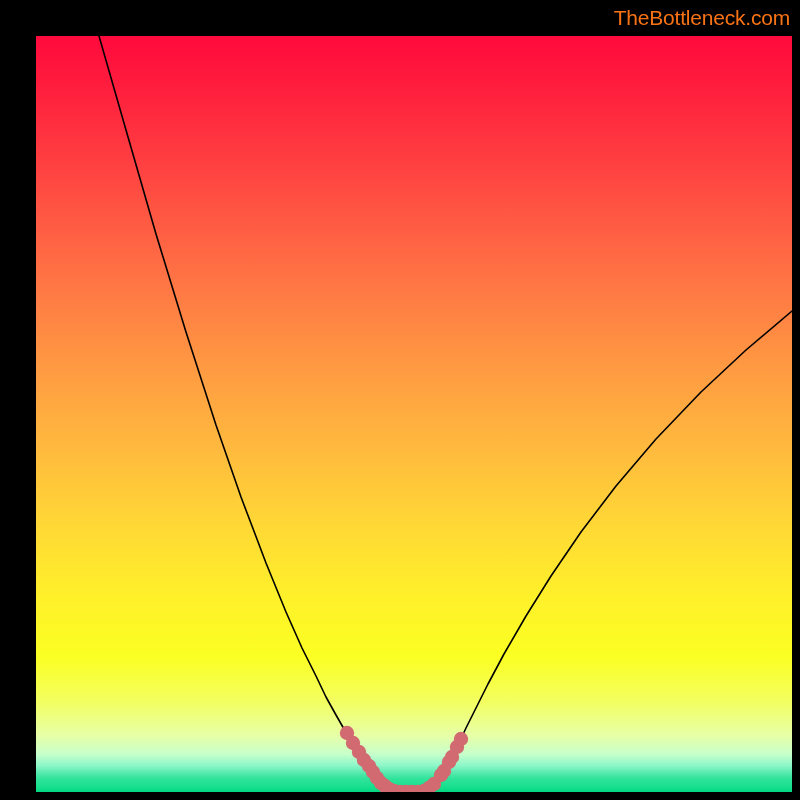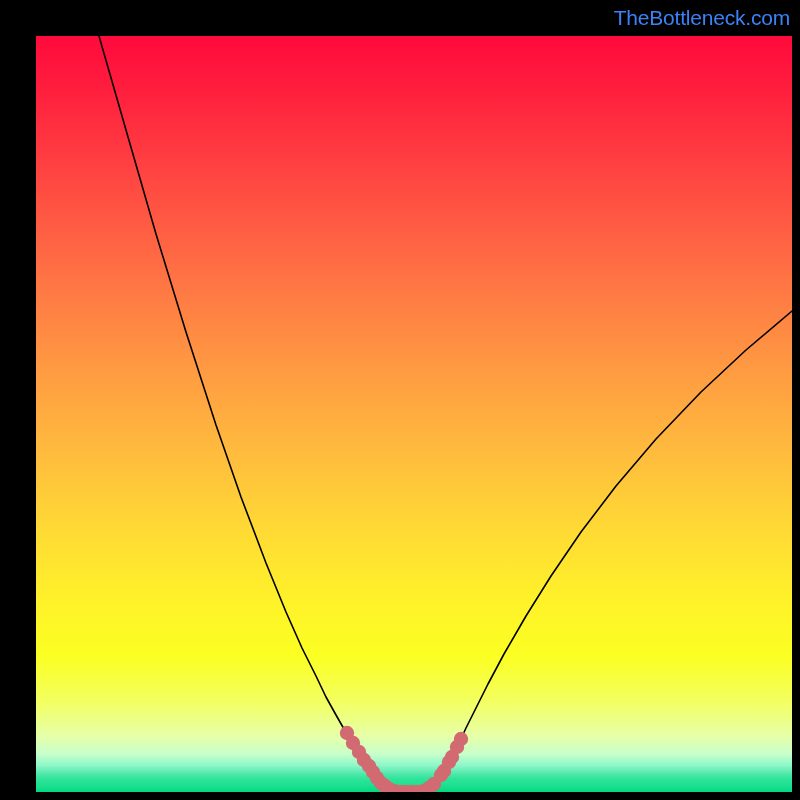--- a/index.html
+++ b/index.html
@@ -55,21 +55,21 @@
   svg.curve {
     position: absolute;
     inset: 0;
     width: 100%;
     height: 100%;
   }
   .watermark {
     position: absolute;
     top: 6px;
     right: 10px;
-    color: #3b82f6;
+    color: #f97316;
     font-size: 21px;
     font-weight: 500;
     letter-spacing: -0.2px;
     user-select: none;
   }
 </style>
 </head>
 <body>
 
 <div class="frame">

